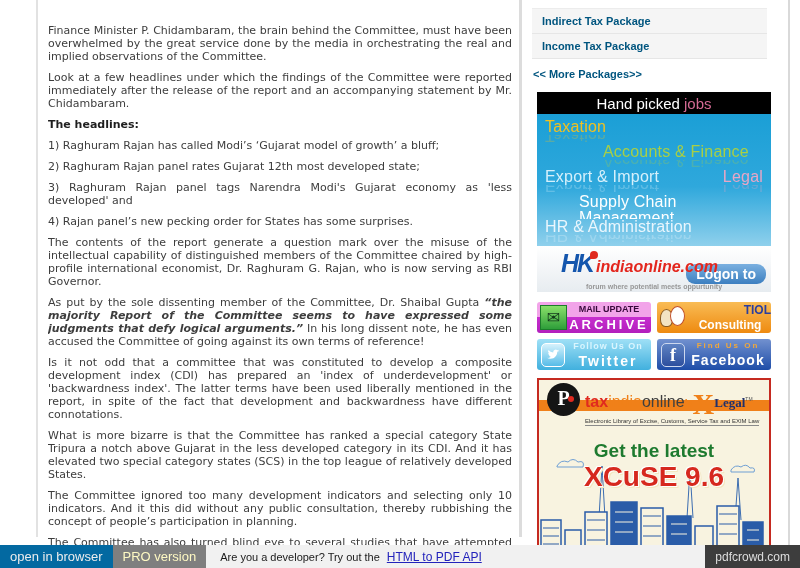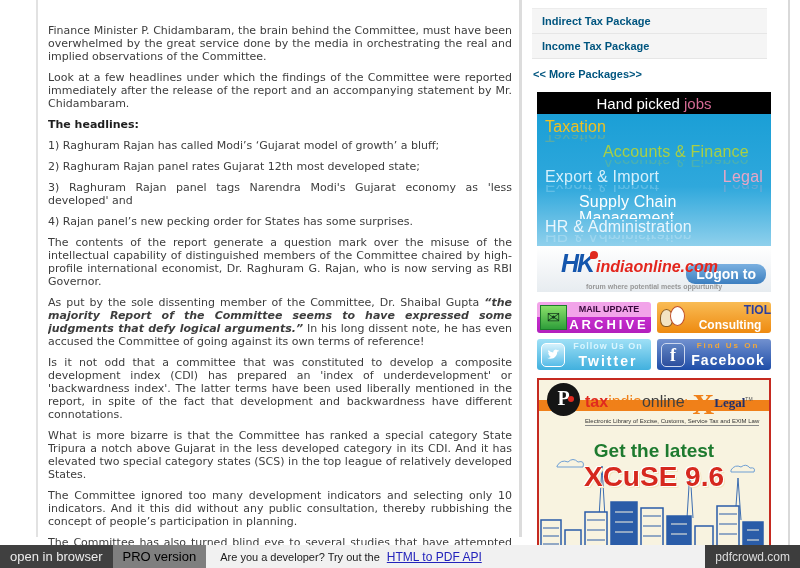--- a/index.html
+++ b/index.html
@@ -107,23 +107,23 @@
   .x-body { position:relative; height:120px; }
   .x-bg { position:absolute; left:0; top:0; }
   .x-l1 { position:relative; text-align:center; margin:14px 0 0; font-size:19px; font-weight:bold; color:#1e7a2f;
           font-family:"Liberation Sans", sans-serif; }
   .x-l2 { position:relative; text-align:center; font-size:28px; font-weight:bold; color:#d6281e; line-height:30px;
           font-family:"Liberation Sans", sans-serif; text-shadow:1px 1px 0 #fff, -1px -1px 0 #fff, 2px 2px 0 #f3e6c0; }
 
   
   .footer { position:absolute; left:0; top:545px; width:800px; height:23px; background:#f1f1f1;
             display:flex; align-items:center; font-family:"Liberation Sans", sans-serif; }
-  .f-open { background:#404040; color:#ededed; font-size:13px; padding:0 10px; height:23px;
+  .f-open { background:#0369a1; color:#ededed; font-size:13px; padding:0 10px; height:23px;
             display:flex; align-items:center; cursor:pointer; }
-  .f-pro  { background:#7f7f7f; color:#000000; font-size:13px; padding:0 10px; height:23px;
+  .f-pro  { background:#7f7f7f; color:#fef9c3; font-size:13px; padding:0 10px; height:23px;
             display:flex; align-items:center; cursor:pointer; }
   .f-text { margin-left:14px; font-size:11px; color:#1a1a1a; }
   .f-link { color:#2222bb; text-decoration:underline; margin-left:7px; font-size:12px; cursor:pointer; }
   .f-brand { margin-left:auto; background:#3d3d3d; color:#dedede; font-size:12px; padding:0 10px; height:23px;
              display:flex; align-items:center; cursor:pointer; }
 </style>
 </head>
 <body>
 
 <div class="page">

